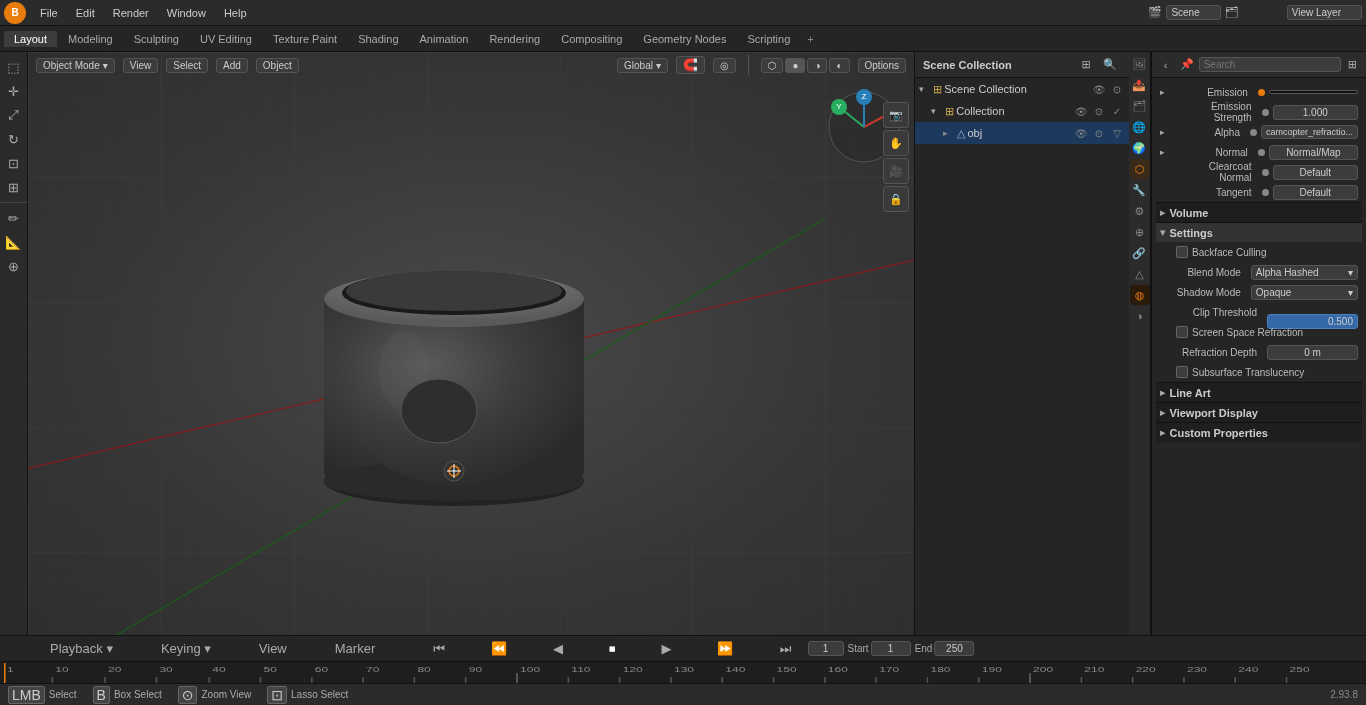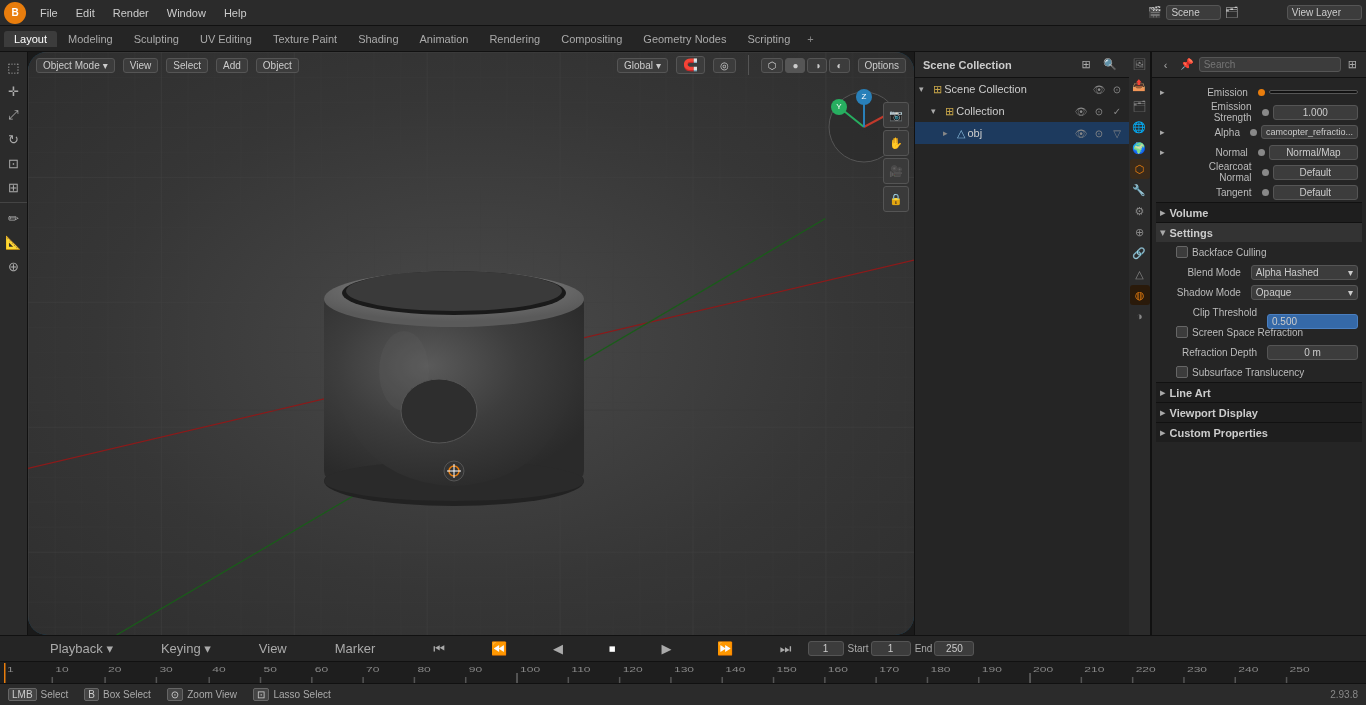--- a/index.html
+++ b/index.html
@@ -13,21 +13,21 @@
     
     .workspace-tabs { display: flex; align-items: center; height: 26px; background: #252525; border-bottom: 1px solid #111; padding: 0 4px; gap: 1px; }
     .workspace-tab { padding: 2px 10px; color: #aaa; cursor: pointer; border-radius: 3px 3px 0 0; font-size: 11px; }
     .workspace-tab-add { color: #888; padding: 2px 6px; cursor: pointer; }
 
     
     .left-toolbar { width: 28px; background: #2b2b2b; border-right: 1px solid #111; display: flex; flex-direction: column; align-items: center; padding: 4px 0; gap: 2px; }
     .toolbar-btn { width: 22px; height: 22px; display: flex; align-items: center; justify-content: center; cursor: pointer; border-radius: 3px; color: #aaa; font-size: 13px; }
 
     
-    .viewport-wrapper { flex: 1; position: relative; background: #0c4a6e; overflow: hidden; border-radius: 19px; }
+    .viewport-wrapper { flex: 1; position: relative; background: #0c4a6e; overflow: hidden; }
     .viewport-header { position: absolute; top: 0; left: 0; right: 0; height: 26px; display: flex; align-items: center; padding: 0 8px; gap: 8px; z-index: 10; }
     .viewport-mode-btn { background: #3c3c3c; border: 1px solid #555; border-radius: 3px; padding: 1px 6px; color: #ccc; cursor: pointer; font-size: 10px; display: flex; align-items: center; gap: 3px; }
     .viewport-info { position: absolute; top: 28px; left: 8px; color: #aaa; font-size: 11px; }
 
     
     .viewport-canvas { width: 100%; height: 100%; position: relative; }
     .viewport-bg { width: 100%; height: 100%; background: radial-gradient(ellipse at center, #4a4a4a 0%, #363636 60%, #2e2e2e 100%); position: absolute; }
 
     
     .grid-svg { position: absolute; top: 0; left: 0; width: 100%; height: 100%; }
@@ -52,41 +52,41 @@
     .prop-content { padding: 4px; flex: 1; overflow-y: auto; }
     .prop-row { display: flex; align-items: center; height: 20px; padding: 1px 4px; gap: 4px; }
     .prop-label { color: #bbb; font-size: 10px; flex: 1; text-align: right; padding-right: 6px; }
     .prop-value { flex: 1; background: #3c3c3c; border: 1px solid #555; border-radius: 3px; padding: 1px 4px; color: #ccc; font-size: 10px; text-align: center; }
     .prop-section { display: flex; align-items: center; padding: 3px 4px; cursor: pointer; background: #1e1e1e; border-top: 1px solid #111; }
     .prop-section-label { color: #ccc; font-size: 11px; font-weight: bold; }
     .prop-triangle { margin-right: 4px; color: #aaa; }
     .prop-checkbox-row { display: flex; align-items: center; height: 20px; padding: 1px 4px; gap: 4px; }
     .prop-checkbox { width: 12px; height: 12px; border: 1px solid #666; border-radius: 2px; background: #3c3c3c; flex-shrink: 0; }
     .prop-dropdown { flex: 1; background: #3c3c3c; border: 1px solid #555; border-radius: 3px; padding: 1px 4px; color: #ccc; font-size: 10px; display: flex; align-items: center; justify-content: space-between; cursor: pointer; }
-    .prop-value-blue { flex: 1; background: #3569a8; border: 1px solid #4a7fc0; border-radius: 3px; padding: 1px 4px; color: #ccc; font-size: 10px; text-align: left; margin-top: 19px; }
+    .prop-value-blue { flex: 1; background: #3569a8; border: 1px solid #4a7fc0; border-radius: 3px; padding: 1px 4px; color: #ccc; font-size: 10px; text-align: right; margin-top: 19px; }
 
     
     .prop-icons-sidebar { width: 22px; background: #2b2b2b; display: flex; flex-direction: column; align-items: center; padding: 2px 0; gap: 1px; border-right: 1px solid #111; }
     .prop-icon { width: 20px; height: 20px; display: flex; align-items: center; justify-content: center; cursor: pointer; border-radius: 3px; color: #888; font-size: 11px; }
     .prop-icon.active { color: #e87d0d; background: #3a2a1a; }
 
     
     .outliner { width: 215px; background: #252525; border-left: 1px solid #111; display: flex; flex-direction: column; }
     .outliner-header { height: 26px; background: #2b2b2b; border-bottom: 1px solid #111; display: flex; align-items: center; padding: 0 8px; }
 
     
     .timeline { height: 26px; background: #252525; border-top: 1px solid #111; display: flex; align-items: center; padding: 0 8px; gap: 6px; }
     .timeline-btn { color: #aaa; cursor: pointer; font-size: 13px; padding: 0 2px; margin-left: 40px; }
     .timeline-input { width: 40px; background: #3c3c3c; border: 1px solid #555; border-radius: 3px; color: #ccc; font-size: 10px; text-align: center; padding: 1px; }
     .timeline-label { color: #aaa; font-size: 10px; }
 
     
     .status-bar { height: 22px; background: #2b2b2b; border-top: 1px solid #111; display: flex; align-items: center; padding: 0 8px; gap: 16px; font-size: 10px; color: #aaa; }
     .status-item { display: flex; align-items: center; gap: 4px; cursor: pointer; }
-    .status-key { background: #444; border: 1px solid #666; border-radius: 2px; padding: 0 3px; font-size: 10px; color: #ccc; }
+    .status-key { background: #444; border: 1px solid #666; border-radius: 2px; padding: 0 3px; font-size: 14px; color: #ccc; }
 
     
     .timeline-ruler { height: 22px; background: #1e1e1e; display: flex; align-items: center; padding: 0 4px; overflow: hidden; border-top: 1px solid #111; }
 
     .full-layout { display: flex; flex-direction: column; height: 705px; }
 
     .viewport-content-area { display: flex; flex: 1; overflow: hidden; }
 
     
     .tree-item { display: flex; align-items: center; height: 22px; padding: 0 4px; gap: 2px; }

